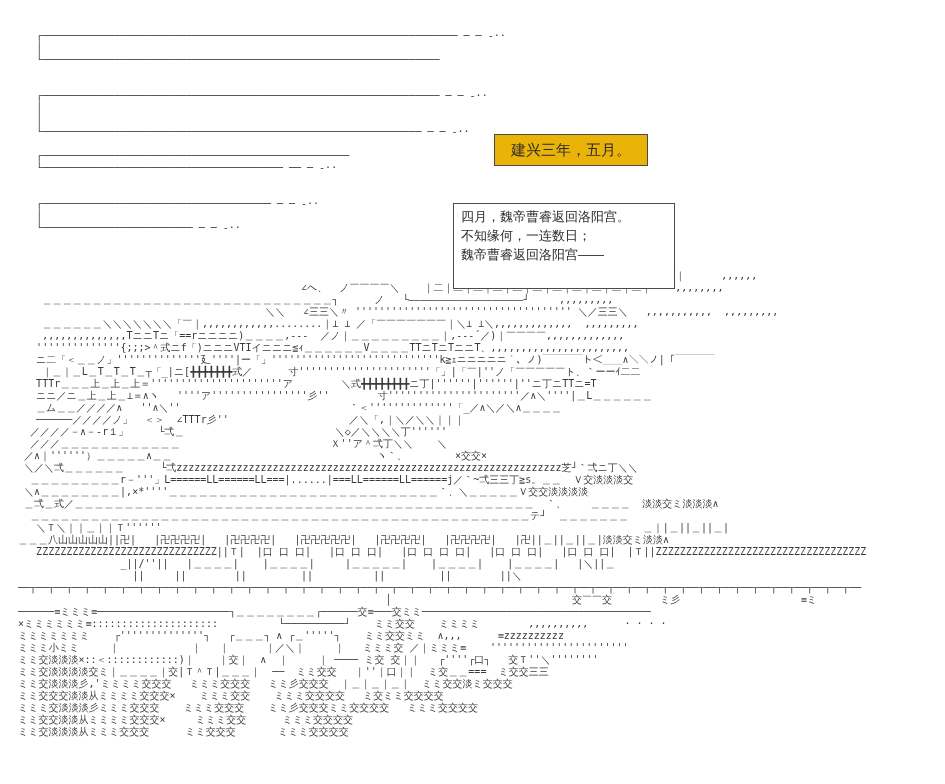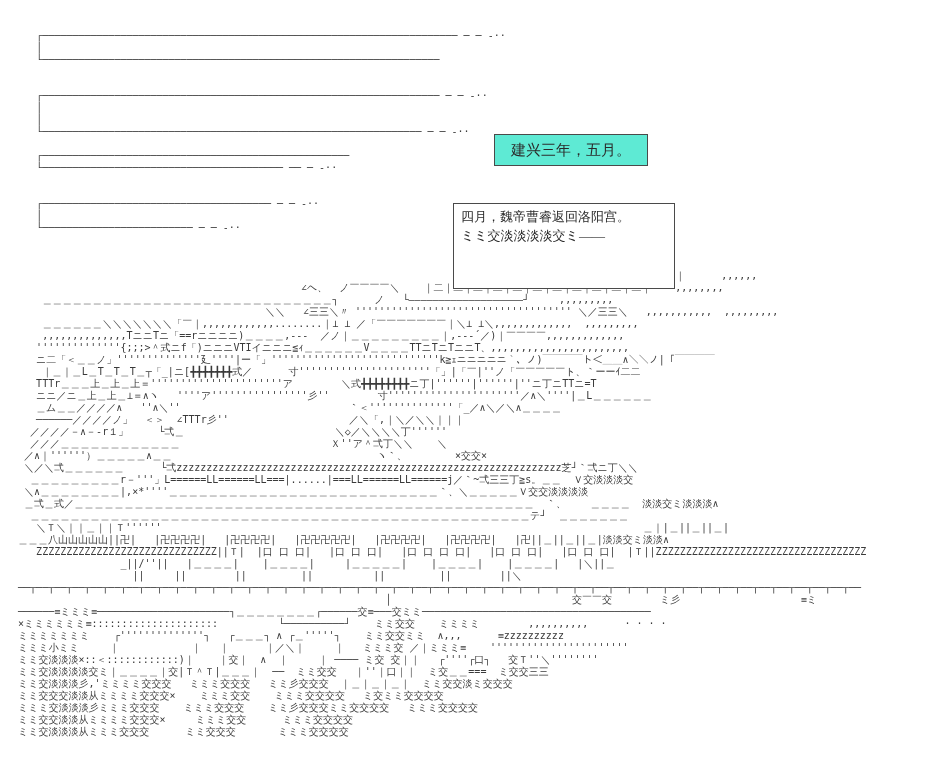--- a/index.html
+++ b/index.html
@@ -2,28 +2,28 @@
 <html><head>
 <meta charset="utf-8">
 <style>
   html,body{margin:0;padding:0;background:#ffffff;}
   .page{position:relative;width:945px;height:784px;background:#ffffff;overflow:hidden;
         font-family:"DejaVu Sans Mono",monospace;}
   pre.aa{position:absolute;left:0;top:30px;margin:0;
          font-family:"DejaVu Sans Mono",monospace;
          font-size:10px;line-height:12px;color:#3a3a3a;white-space:pre;}
   .date-box{position:absolute;left:494px;top:134px;width:152px;height:30px;
-            border:1px solid #4a4a4a;background:#5eead4;
+            border:1px solid #4a4a4a;background:#eab308;
             display:flex;align-items:center;justify-content:center;
             font-family:"Liberation Sans",sans-serif;font-size:15px;color:#2b2b2b;}
   .narr-box{position:absolute;left:453px;top:203px;width:222px;height:86px;
             border:1px solid #4a4a4a;background:#ffffff;padding:3px 7px;
             font-family:"Liberation Sans",sans-serif;font-size:13px;line-height:19px;
             color:#2b2b2b;box-sizing:border-box;}
-  .narr-line{white-space:nowrap;font-family:Liberation Serif, serif;}
+  .narr-line{white-space:nowrap;}
 </style>
 </head>
 <body>
 
 <div class="page">
 
   <pre class="aa">      ┌───────────────────────────────────────────────────────────────────── ─ ─ -··
       │
       └──────────────────────────────────────────────────────────────────
 
@@ -85,16 +85,17 @@
 
 
 </pre>
 
   <div class="date-box">
     <span>建兴三年，五月。</span>
   </div>
 
   <div class="narr-box">
     <div class="narr-line">四月，魏帝曹睿返回洛阳宫。</div>
-    <div class="narr-line">ミミ交淡淡淡淡交ミ——</div>
+    <div class="narr-line">不知缘何，一连数日；</div>
+    <div class="narr-line">魏帝曹睿返回洛阳宫——</div>
   </div>
 
 </div>
 
 </body></html>

